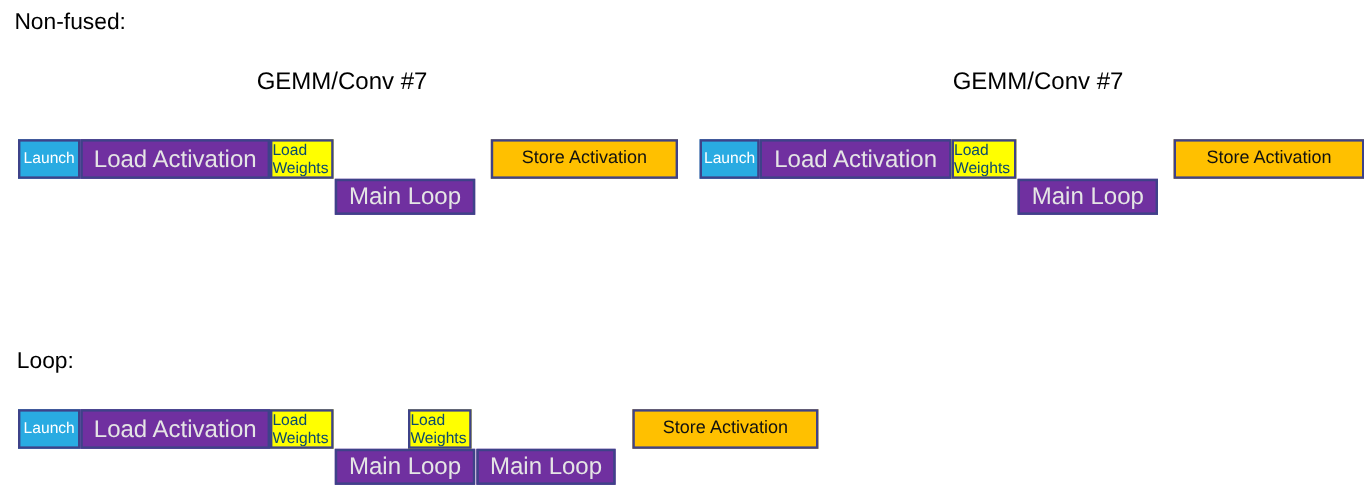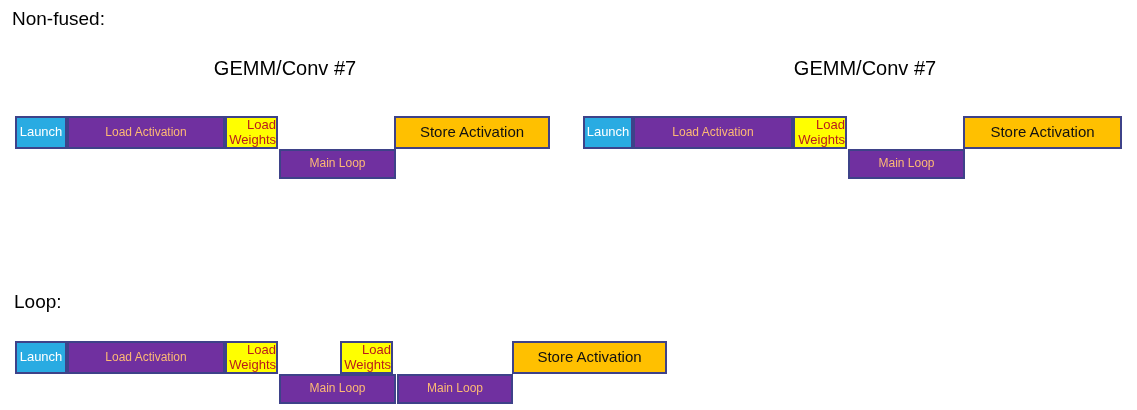--- a/index.html
+++ b/index.html
@@ -28,28 +28,28 @@
     white-space: nowrap;
     text-align: center;
   }
   .blk {
     position: absolute;
     box-sizing: border-box;
     border: 2px solid var(--border, #3e4289);
     display: flex;
     align-items: center;
     justify-content: center;
-    text-align: right;
+    text-align: left;
     line-height: 1.1;
     overflow: hidden;
   }
   .blk.cyan   { background: var(--launch, #29abe2); color: #ffffff; font-size: 13px; }
-  .blk.purple { background: var(--purple, #7030a0); color: #fdba74; font-size: 12px; }
-  .blk.yellow { background: var(--yellow, #ffff00); color: #b91c1c; font-size: 13px; }
-  .blk.orange { background: var(--orange, #ffc000); color: #111111; font-size: 15px; }
+  .blk.purple { background: var(--purple, #7030a0); color: #e5e5e5; font-size: 20px; }
+  .blk.yellow { background: var(--yellow, #ffff00); color: #0c4a6e; font-size: 13px; }
+  .blk.orange { background: var(--orange, #ffc000); color: #111111; font-size: 15px; margin-left: 15px; }
 </style>
 </head>
 <body>
 
 <div id="stage">
 
   <div class="heading" style="left:12px; top:8px;">Non-fused:</div>
 
   <div>
 

